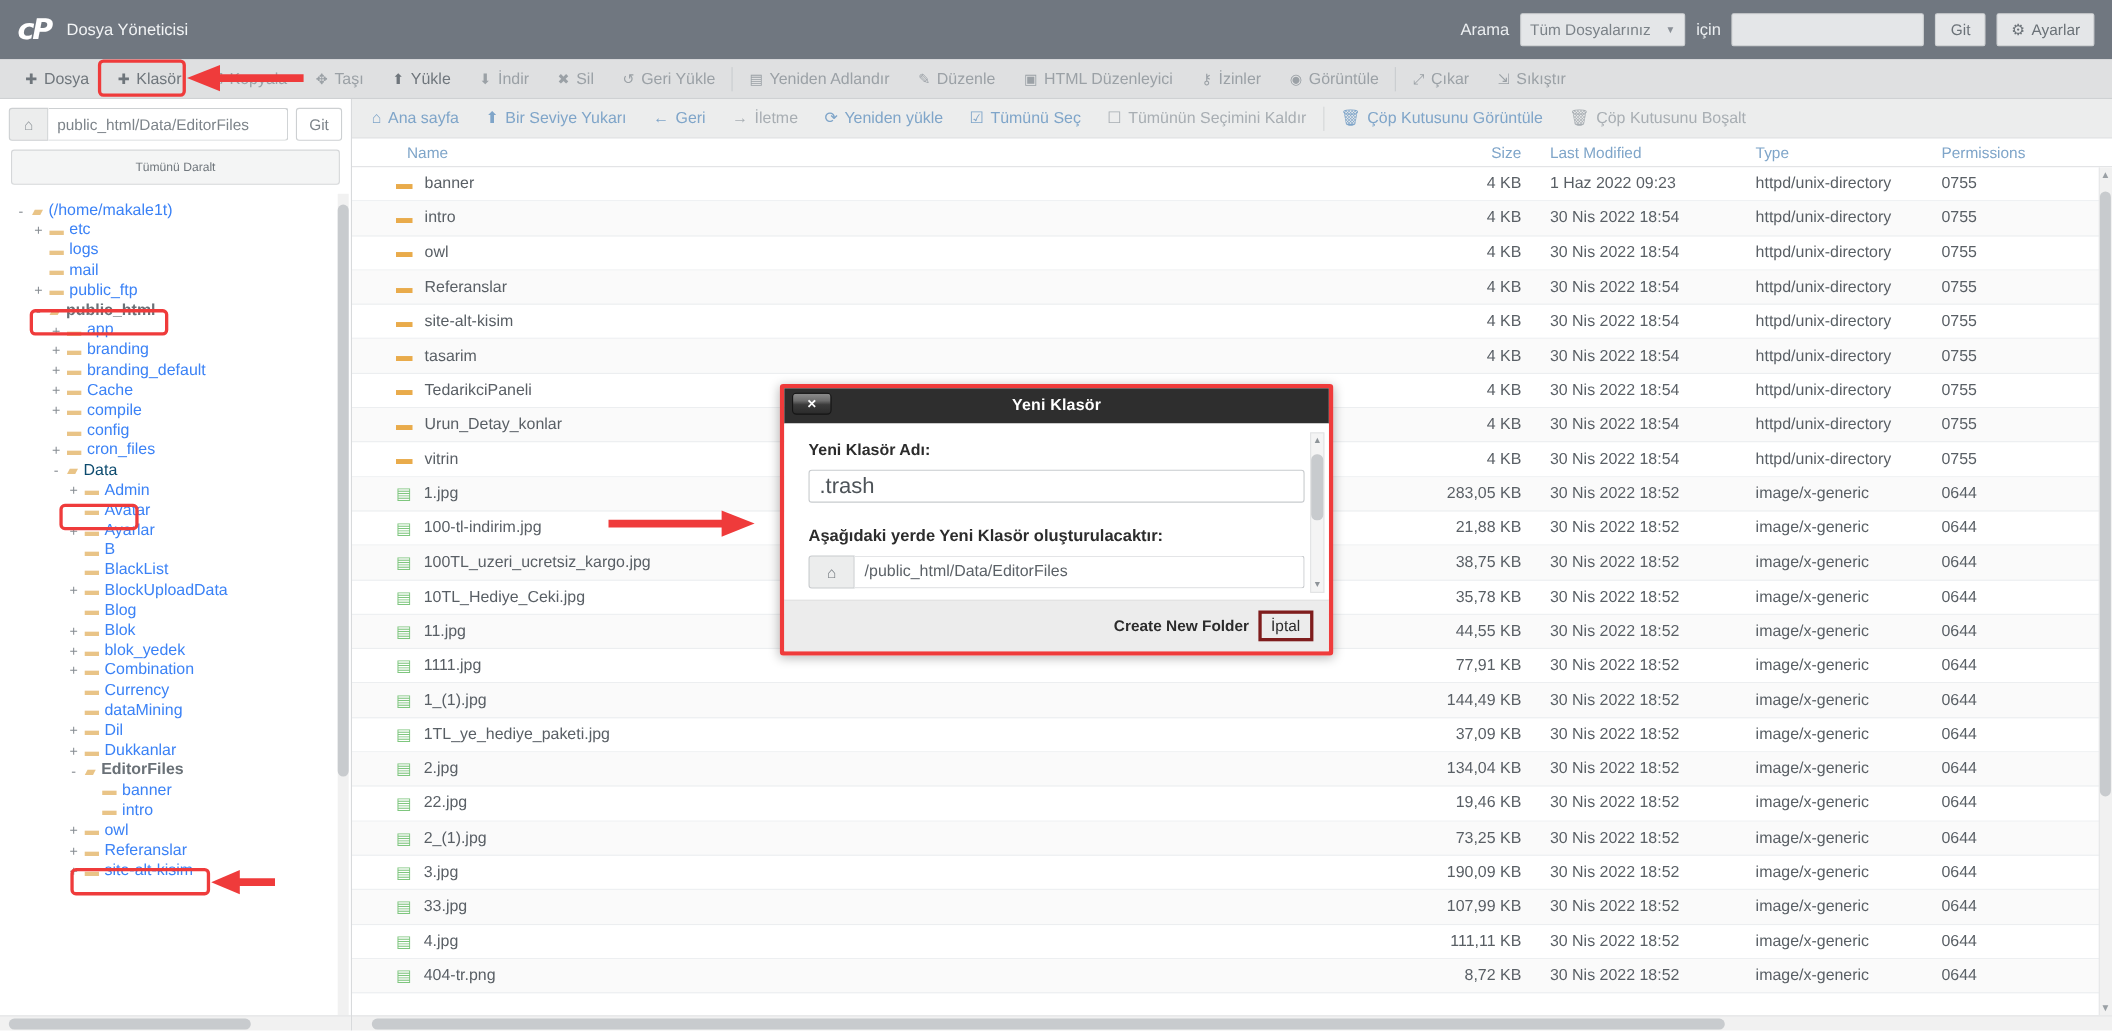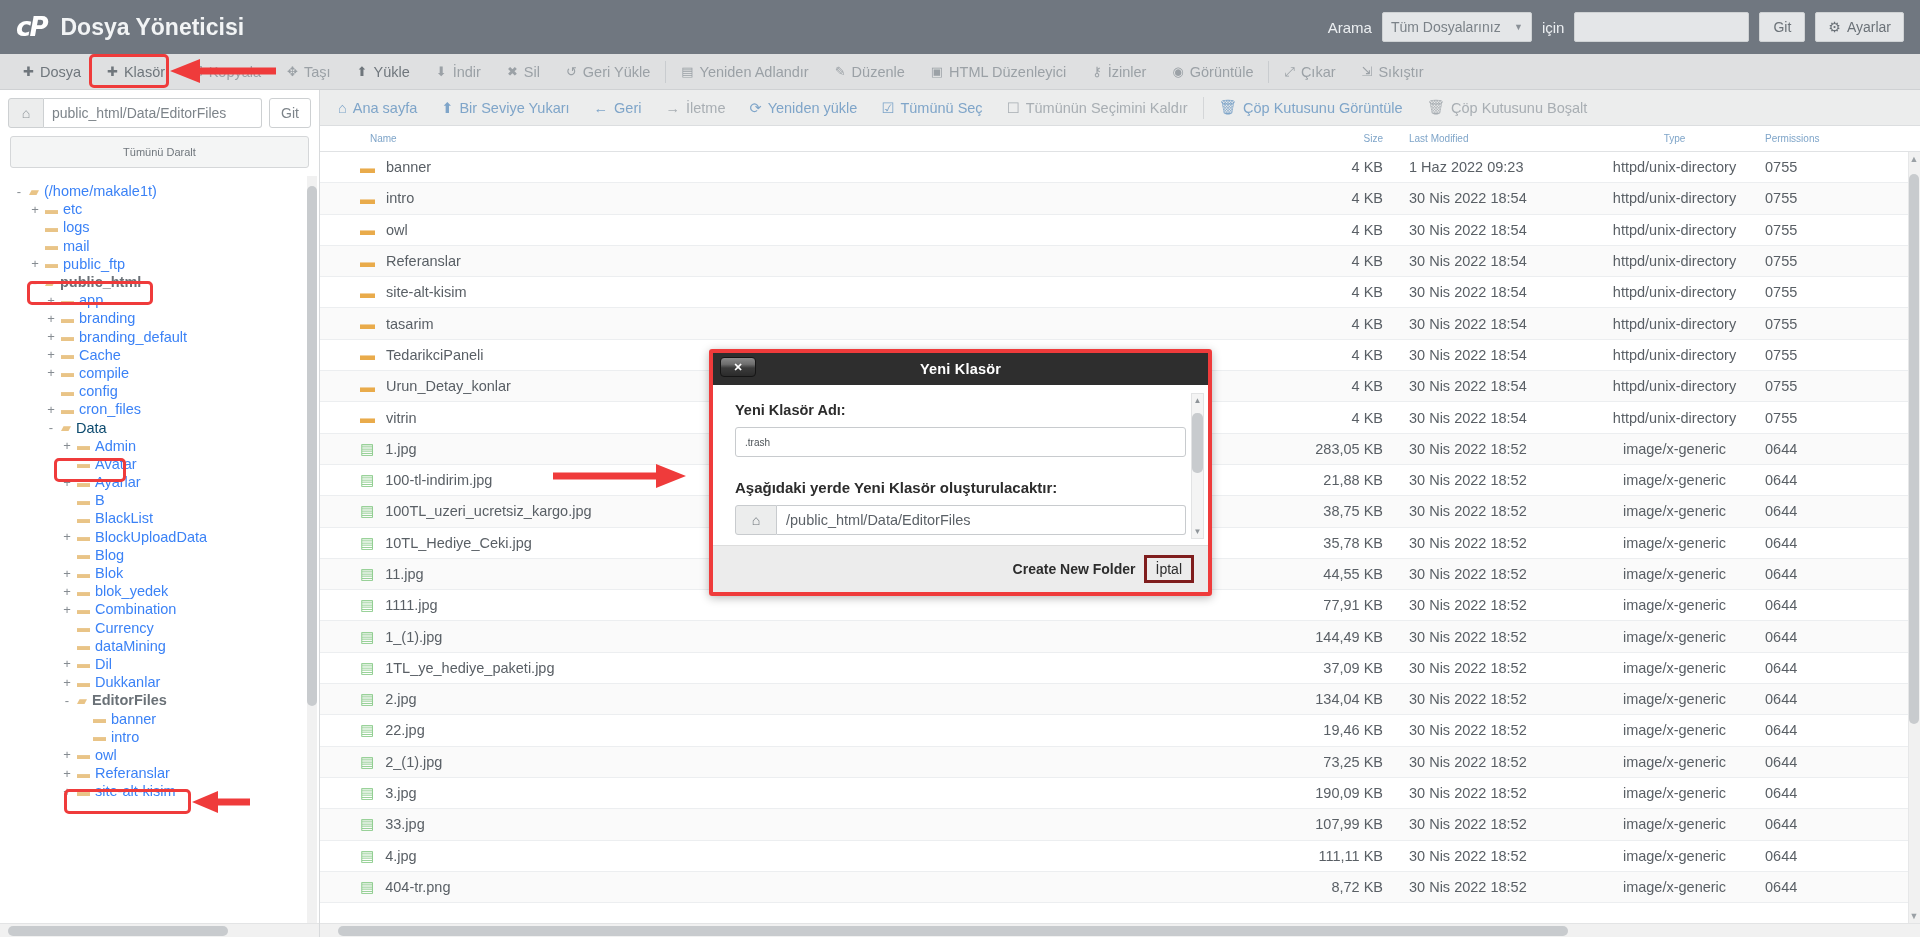--- a/index.html
+++ b/index.html
@@ -14,21 +14,21 @@
   #topbar {
     height: 54px; background: #707780; color: #fff;
     display: flex; align-items: center; padding: 0 16px;
     position: relative;
   }
   .cp-logo {
     font-size: 26px; font-weight: bold; font-style: italic;
     letter-spacing: -2px; margin-right: 14px; color: #fff;
     font-family: "DejaVu Sans", sans-serif;
   }
-  #app-title { font-size: 23px; color: #f2f4f5; font-weight: 700; }
+  #app-title { font-size: 15px; color: #f2f4f5; font-weight: 400; }
   #top-right {
     margin-left: auto; display: flex; align-items: center; gap: 10px;
     font-size: 14px;
   }
   #top-right .lbl { color: #eceff1; font-size: 15px; }
   #search-scope {
     background: #e4e6e8; border: 1px solid #cfd2d4; color: #7b8288;
     height: 30px; width: 150px; font-size: 14px; padding: 0 8px;
     border-radius: 2px; display: flex; align-items: center;
     justify-content: space-between;
@@ -136,28 +136,28 @@
   .sb-item {
     display: flex; align-items: center; gap: 6px; padding: 0 12px; height: 100%;
     color: #7fa5c9; cursor: pointer; white-space: nowrap;
   }
   .sb-item.dim { color: #a8aeb3; cursor: default; }
   .sb-sep { width: 1px; height: 22px; background: #d4d6d8; margin: 0 3px; }
 
   
   #thead {
     display: flex; height: 26px; align-items: center;
-    border-bottom: 1px solid #e0e2e4; font-size: 10px; color: #7fa5c9;
+    border-bottom: 1px solid #e0e2e4; font-size: 14px; color: #7fa5c9;
     background: #fff; padding-left: 8px;
   }
   #thead .th { cursor: pointer; }
   .col-name { width: 955px; padding-left: 42px; }
   .col-size { width: 100px; text-align: right; }
   .col-mod  { width: 195px; padding-left: 26px; }
-  .col-type { width: 175px; padding-left: 18px; text-align: center; }
+  .col-type { width: 175px; padding-left: 18px; }
   .col-perm { width: 120px; padding-left: 12px; }
 
   #rows { flex: 1; overflow: hidden; position: relative; }
   .row {
     display: flex; align-items: center; height: 31.3px; font-size: 14.5px;
     color: #595f65; border-bottom: 1px solid #eceef0; padding-left: 8px;
   }
   .row:nth-child(even) { background: #fafafa; }
   .row .col-name { display: flex; align-items: center; gap: 11px; padding-left: 32px; }
   .ic-folder { color: #e9ab4b; font-size: 15px; }
@@ -205,21 +205,21 @@
     position: absolute; left: 7px; top: 4px; width: 36px; height: 20px;
     background: linear-gradient(#8b8b8b 0%, #6d6d6d 35%, #3b3b3b 55%, #2b2b2b 100%);
     border: 1px solid #151515; border-radius: 4px; color: #fff;
     font-size: 11px; font-weight: bold; display: flex;
     align-items: center; justify-content: center; cursor: pointer;
   }
   #modal-body { background: #fff; padding: 17px 22px 10px 22px; position: relative; }
   .m-label { font-size: 14.5px; color: #2c2c2c; font-weight: bold; margin-bottom: 9px; }
   #folder-name-input {
     width: 100%; height: 30px; border: 1px solid #c8cbce; border-radius: 3px;
-    font-size: 10px; color: #4d5358; padding: 0 9px;
+    font-size: 20px; color: #4d5358; padding: 0 9px;
     display: flex; align-items: center; background: #fff;
   }
   .m-label2 { font-size: 15px; color: #2c2c2c; font-weight: bold; margin: 22px 0 9px 0; }
   #dest-row { display: flex; }
   #dest-home {
     width: 42px; height: 30px; border: 1px solid #c8cbce; background: #eceded;
     display: flex; align-items: center; justify-content: center;
     color: #6f767c; font-size: 14px; border-radius: 3px 0 0 3px;
   }
   #dest-path {

